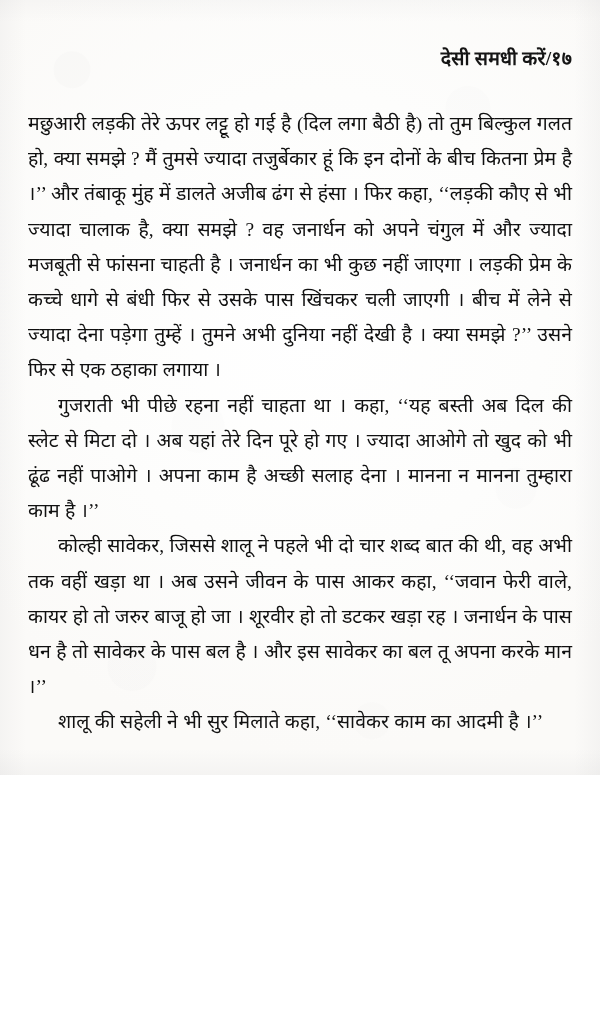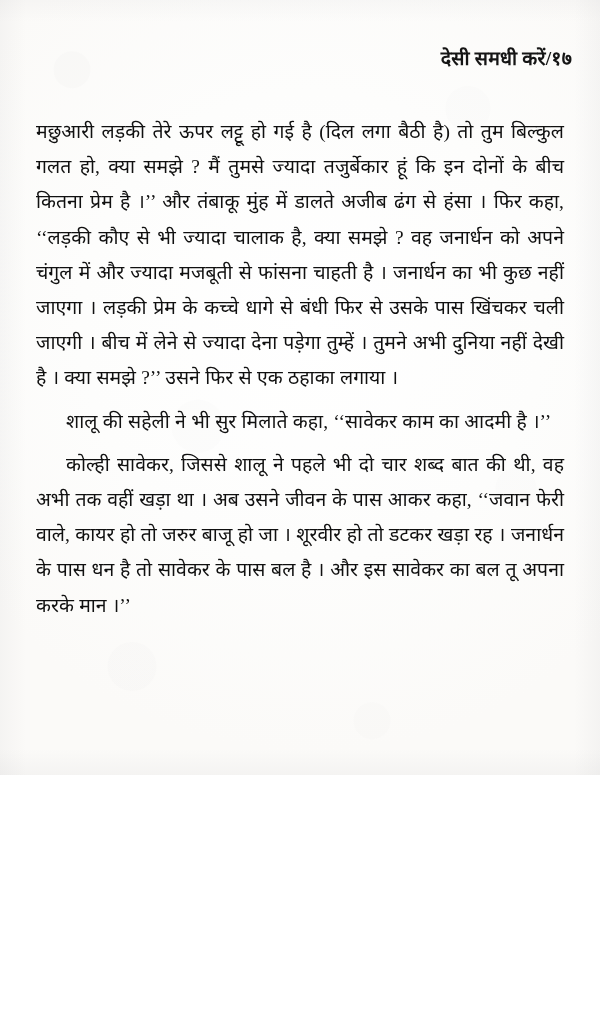--- a/index.html
+++ b/index.html
@@ -64,21 +64,21 @@
 
   
   .textblock {
     position: absolute;
     left: 28px;
     top: 106px;
     width: 544px;
   }
 
   .para {
-    margin: 8px;
+    margin: 0;
     color: #0f0f0f;
     font-size: 19.4px;
     line-height: 35.2px;
     text-align: justify;
     text-justify: inter-word;
     letter-spacing: .05px;
     word-spacing: .4px;
   }
   .para + .para { margin-top: 0; }
   .para.indent { text-indent: 30px; }
@@ -95,22 +95,23 @@
 
   <div class="paper-noise"></div>
   <div class="edge-shade"></div>
 
   <div class="running-head">देसी समधी करें/१७</div>
 
   <div class="textblock">
 
     <p class="para">मछुआरी लड़की तेरे ऊपर लट्टू हो गई है (दिल लगा बैठी है) तो तुम बिल्कुल गलत हो, क्या समझे ? मैं तुमसे ज्यादा तजुर्बेकार हूं कि इन दोनों के बीच कितना प्रेम है ।’’ और तंबाकू मुंह में डालते अजीब ढंग से हंसा । फिर कहा, ‘‘लड़की कौए से भी ज्यादा चालाक है, क्या समझे ? वह जनार्धन को अपने चंगुल में और ज्यादा मजबूती से फांसना चाहती है । जनार्धन का भी कुछ नहीं जाएगा । लड़की प्रेम के कच्चे धागे से बंधी फिर से उसके पास खिंचकर चली जाएगी । बीच में लेने से ज्यादा देना पड़ेगा तुम्हें । तुमने अभी दुनिया नहीं देखी है । क्या समझे ?’’ उसने फिर से एक ठहाका लगाया ।</p>
 
+    <p class="para indent">गुजराती भी पीछे रहना नहीं चाहता था । कहा, ‘‘यह बस्ती अब दिल की स्लेट से मिटा दो । अब यहां तेरे दिन पूरे हो गए । ज्यादा आओगे तो खुद को भी ढूंढ नहीं पाओगे । अपना काम है अच्छी सलाह देना । मानना न मानना तुम्हारा काम है ।’’</p>
+
+    <p class="para indent">कोल्ही सावेकर, जिससे शालू ने पहले भी दो चार शब्द बात की थी, वह अभी तक वहीं खड़ा था । अब उसने जीवन के पास आकर कहा, ‘‘जवान फेरी वाले, कायर हो तो जरुर बाजू हो जा । शूरवीर हो तो डटकर खड़ा रह । जनार्धन के पास धन है तो सावेकर के पास बल है । और इस सावेकर का बल तू अपना करके मान ।’’</p>
 
     <p class="para indent last-left">शालू की सहेली ने भी सुर मिलाते कहा, ‘‘सावेकर काम का आदमी है ।’’</p>
-
-    <p class="para indent">कोल्ही सावेकर, जिससे शालू ने पहले भी दो चार शब्द बात की थी, वह अभी तक वहीं खड़ा था । अब उसने जीवन के पास आकर कहा, ‘‘जवान फेरी वाले, कायर हो तो जरुर बाजू हो जा । शूरवीर हो तो डटकर खड़ा रह । जनार्धन के पास धन है तो सावेकर के पास बल है । और इस सावेकर का बल तू अपना करके मान ।’’</p>
 
 
 
   </div>
 
 </div>
 
 </body></html>

